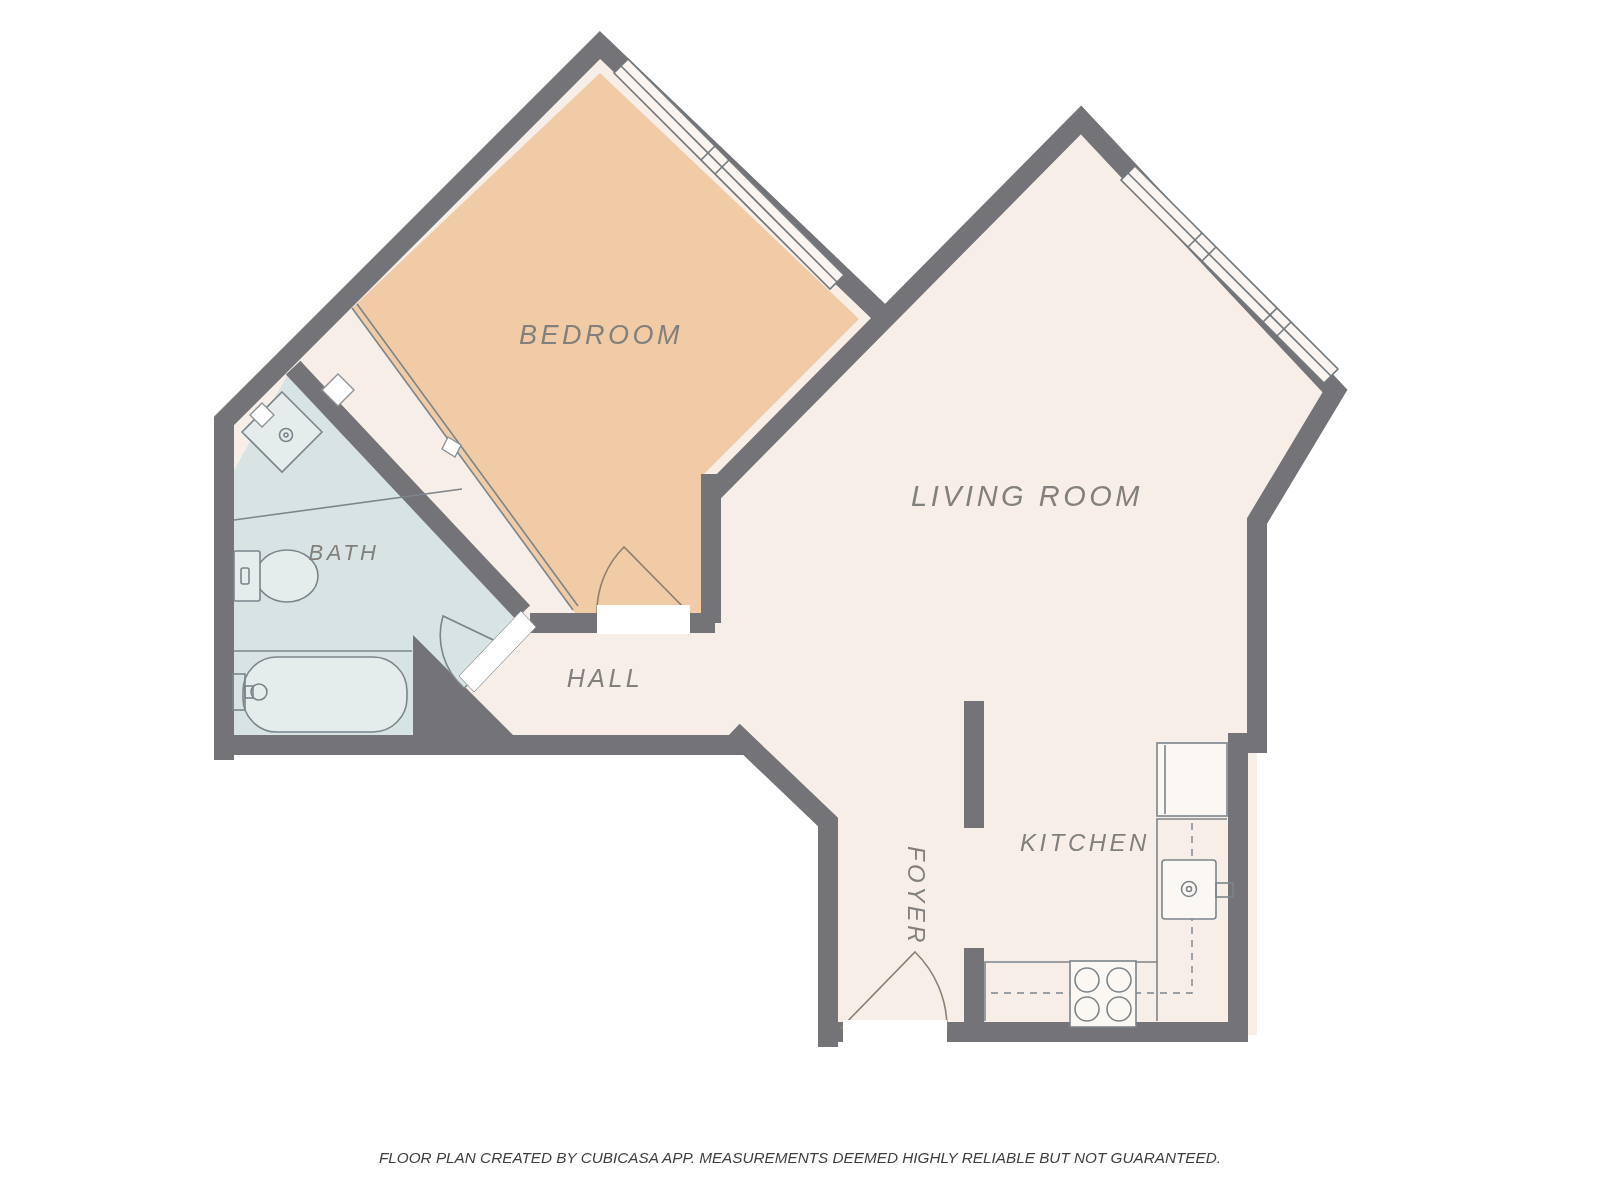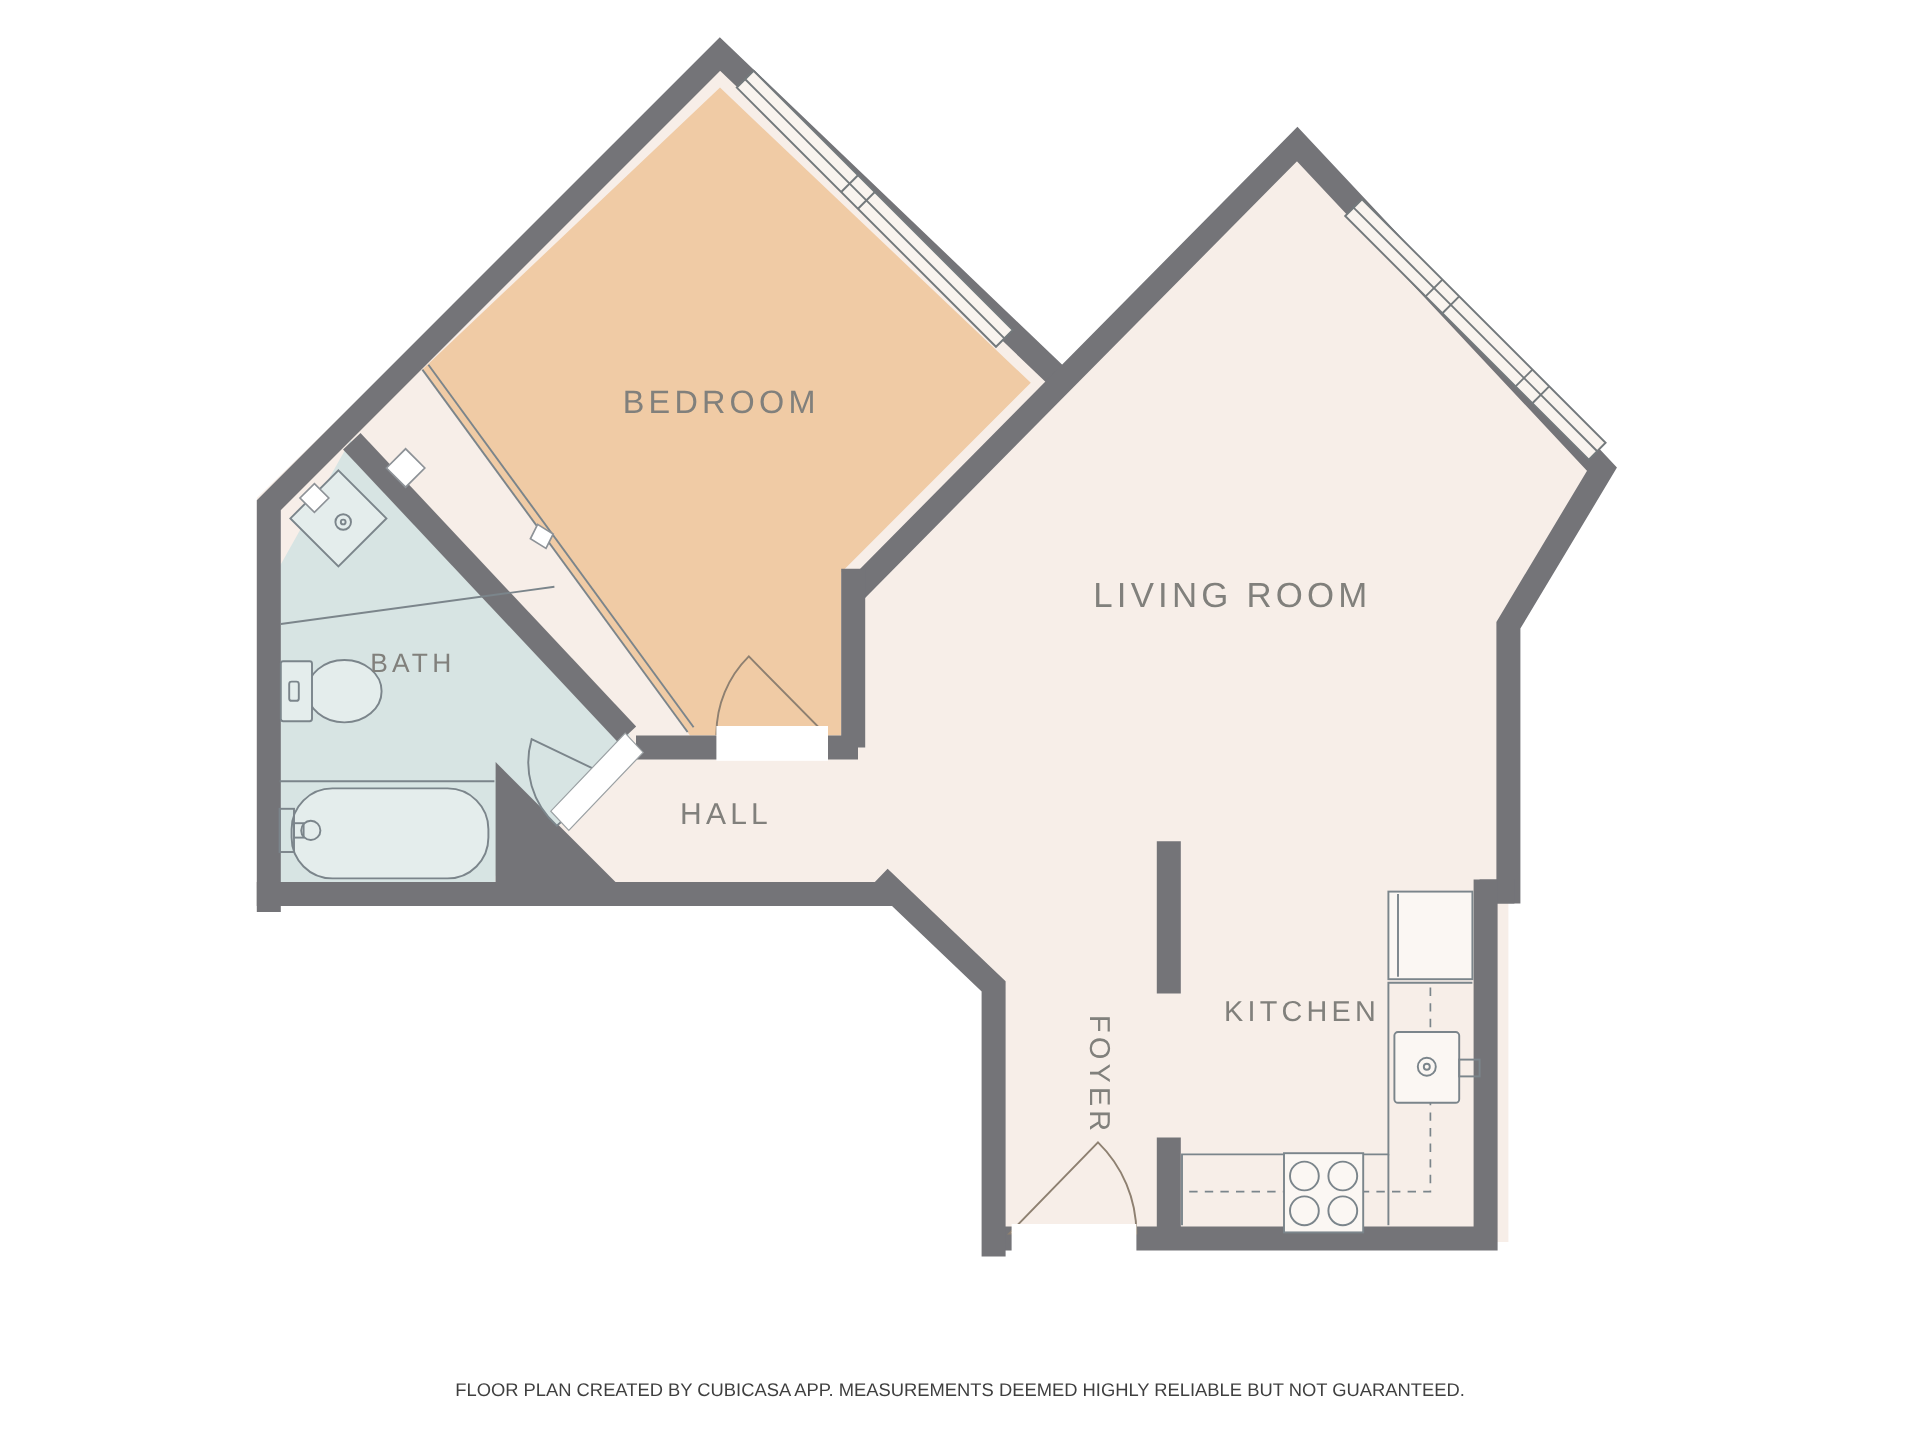--- a/index.html
+++ b/index.html
@@ -8,21 +8,21 @@
     --c-bath:#d7e4e3;
     --c-cream:#f7eee8;
     --c-fixture_line:#7b858b;
     --c-door_line:#8e8071;
     --c-label:#81807c;
     --c-footer:#3f3f3f;
     --c-white:#ffffff;
   }
   html,body{margin:0;padding:0;background:#ffffff;}
   .stage{position:relative;width:1600px;height:1200px;background:#ffffff;overflow:hidden;
-         font-family:"Liberation Sans", sans-serif;}
+         font-family:"Liberation Sans", sans-serif;font-style:italic;}
   svg{position:absolute;left:0;top:0;}
   .floor-cream{fill:var(--c-cream);}
   .floor-bath{fill:var(--c-bath);}
   .floor-bedroom{fill:var(--c-bedroom);}
   .wallstroke{stroke:var(--c-wall);stroke-width:20;fill:none;stroke-linecap:square;stroke-linejoin:miter;}
   .wallfill{fill:var(--c-wall);stroke:none;}
   .thin{stroke:var(--c-fixture_line);stroke-width:1.6;fill:none;}
   .thinfill-light{fill:#e4edec;stroke:var(--c-fixture_line);stroke-width:1.6;}
   .thinfill-cream{fill:#fbf7f3;stroke:var(--c-fixture_line);stroke-width:1.6;}
   .whiteglyph{fill:var(--c-white);stroke:#8d9297;stroke-width:1.4;}

